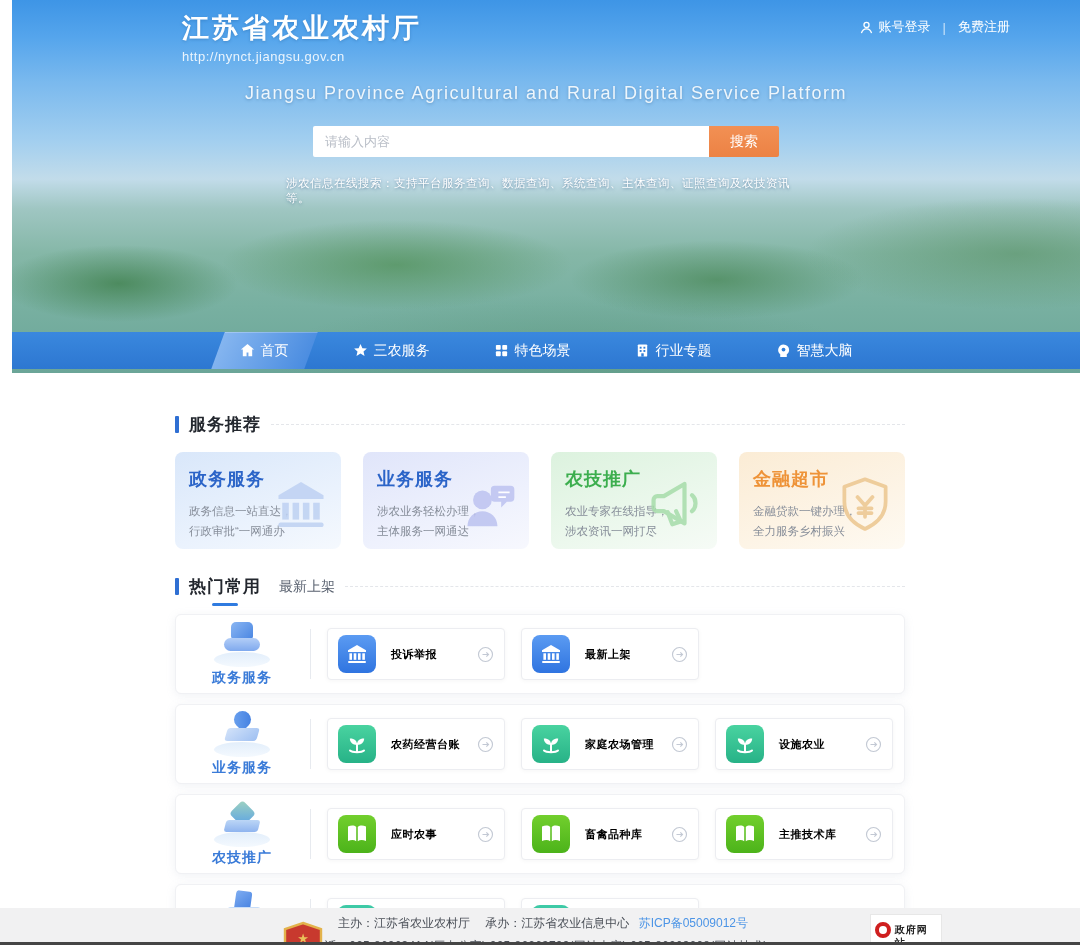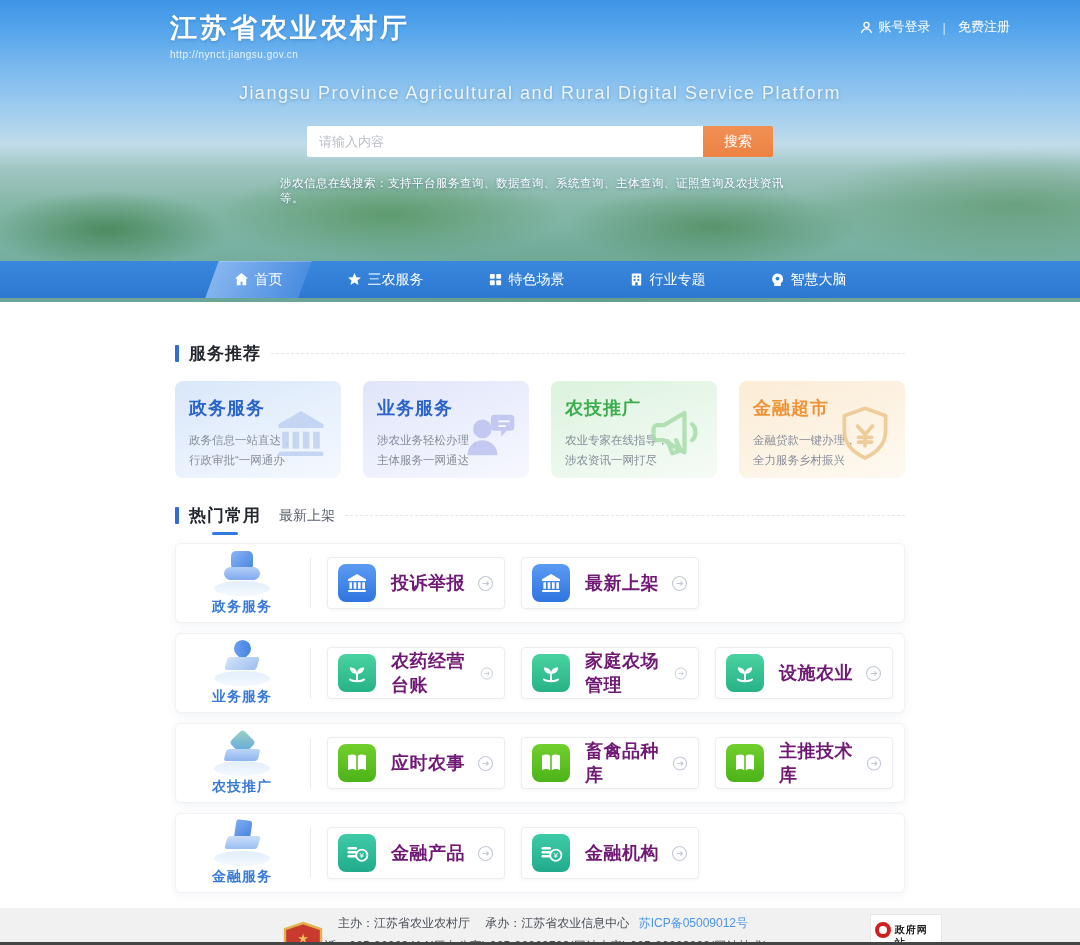--- a/index.html
+++ b/index.html
@@ -1,32 +1,32 @@
 <!DOCTYPE html>
 <html><head>
 <meta charset="utf-8">
 <style>
   *{margin:0;padding:0;box-sizing:border-box}
   html,body{width:1080px;height:945px;overflow:hidden;background:#fff;
     font-family:"Liberation Sans","DejaVu Sans",sans-serif;}
   .page{position:relative;width:1080px;height:945px;overflow:hidden;background:#fff}
 
   
-  .hero{position:relative;height:302px;
+  .hero{position:relative;height:373px;
     background-image:
       radial-gradient(ellipse 170px 55px at 10% 76%, rgba(56,122,66,.70), transparent 70%),
       radial-gradient(ellipse 250px 64px at 36% 71%, rgba(72,138,76,.62), transparent 70%),
       radial-gradient(ellipse 210px 56px at 66% 75%, rgba(62,126,70,.60), transparent 70%),
       radial-gradient(ellipse 300px 80px at 94% 68%, rgba(84,142,94,.55), transparent 70%),
       radial-gradient(ellipse 420px 90px at 52% 96%, rgba(88,148,118,.45), transparent 70%),
-      linear-gradient(180deg,#3e95e6 0%,#55a5ec 10%,#7ab9ee 22%,#a3cfef 38%,#c2dcea 48%,#9fc6c2 56%,#85b7a7 68%,#78b0a1 82%,#6ba598 100%);}
+      linear-gradient(180deg,#3e95e6 0%,#55a5ec 10%,#7ab9ee 22%,#a3cfef 38%,#c2dcea 48%,#9fc6c2 56%,#85b7a7 68%,#78b0a1 82%,#6ba598 100%); margin-left: 12px;}
   .topbar{display:flex;justify-content:space-between;align-items:flex-start;padding:10px 70px 0 170px;height:52px}
   .brand-title{color:#fff;font-size:27px;font-weight:bold;font-family:"Liberation Serif","DejaVu Serif",serif;
     letter-spacing:3px;text-shadow:0 1px 3px rgba(30,90,150,.35)}
-  .brand-url{color:#eaf4fd;font-size:10px;margin-top:3px;letter-spacing:.5px}
+  .brand-url{color:#eaf4fd;font-size:13px;margin-top:3px;letter-spacing:.5px}
   .account{display:flex;align-items:center;margin-top:8px;color:#fff;font-size:13px}
   .account .uicon{width:15px;height:15px;margin-right:5px;display:inline-block}
   .account .uicon svg{width:100%;height:100%}
   .alink{color:#fff;text-decoration:none;cursor:pointer}
   .sep{margin:0 12px;color:rgba(255,255,255,.7)}
   .hero-mid{text-align:center;padding-top:22px}
   .hero-title{color:#fff;font-size:37px;font-weight:bold;letter-spacing:4px;text-shadow:0 2px 6px rgba(40,90,140,.45)}
   .hero-sub{color:#eef6fc;font-size:18px;margin-top:9px;letter-spacing:1.5px;text-shadow:0 1px 3px rgba(40,90,140,.4)}
   .search{width:466px;margin:22px auto 0;display:flex;height:31px}
   .search-input{flex:1;border:none;outline:none;padding:0 12px;font-size:13px;color:#333;background:#fff;border-radius:2px 0 0 2px}
@@ -79,21 +79,21 @@
   .vline{width:1px;height:50px;background:#e7eaef;margin:0 16px;flex:none}
   .items{display:flex;gap:16px;flex:1}
   .sitem{width:178px;height:52px;display:flex;align-items:center;border:1px solid #ecedf1;border-radius:4px;
     padding:0 10px;box-shadow:0 1px 4px rgba(0,0,0,.04);cursor:pointer;background:#fff}
   .sicon{width:38px;height:38px;border-radius:8px;flex:none;display:flex;align-items:center;justify-content:center}
   .sicon svg{width:24px;height:24px}
   .ib-blue{background:linear-gradient(180deg,#5b9bf2,#2f74e0)}
   .ib-teal{background:linear-gradient(180deg,#49d3a0,#27b287)}
   .ib-green{background:linear-gradient(180deg,#72cf2d,#4cb31a)}
   .ib-teal2{background:linear-gradient(180deg,#3fcba7,#21ab8d)}
-  .slabel{margin-left:15px;font-size:18px;font-weight:bold;color:#701a75;letter-spacing:.5px}
+  .slabel{margin-left:15px;font-size:11px;font-weight:bold;color:#000000;letter-spacing:.5px}
   .arrow{margin-left:auto;width:17px;height:17px}
   .arrow svg{width:100%;height:100%}
 
   
   .illus{position:relative;width:66px;height:46px;margin:0 auto}
   .illus i{position:absolute;display:block}
   .illus .plate{left:5px;right:5px;bottom:0;height:15px;border-radius:50%;background:linear-gradient(180deg,#e2eefb,#f4f9fe)}
   .illus.gov .m{left:22px;top:1px;width:22px;height:17px;background:linear-gradient(135deg,#8ab6f3,#4a86e2);border-radius:5px 5px 3px 3px}
   .illus.gov .m2{left:15px;top:17px;width:36px;height:13px;background:linear-gradient(180deg,#b3cef7,#7fa9ee);border-radius:7px}
   .illus.biz .m{left:25px;top:0;width:17px;height:17px;border-radius:50% 50% 50% 0;transform:rotate(-45deg);background:linear-gradient(135deg,#6fa5f0,#3f7cdf)}

